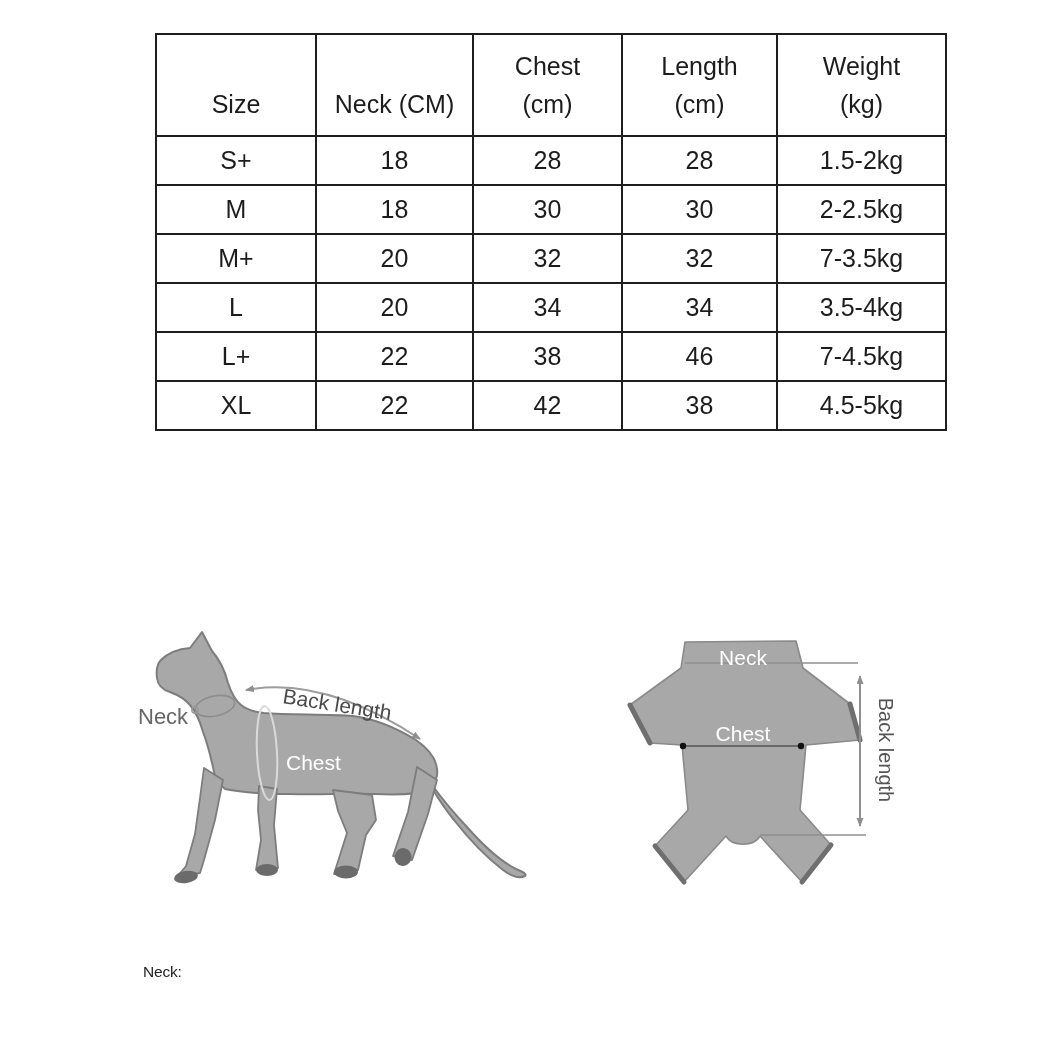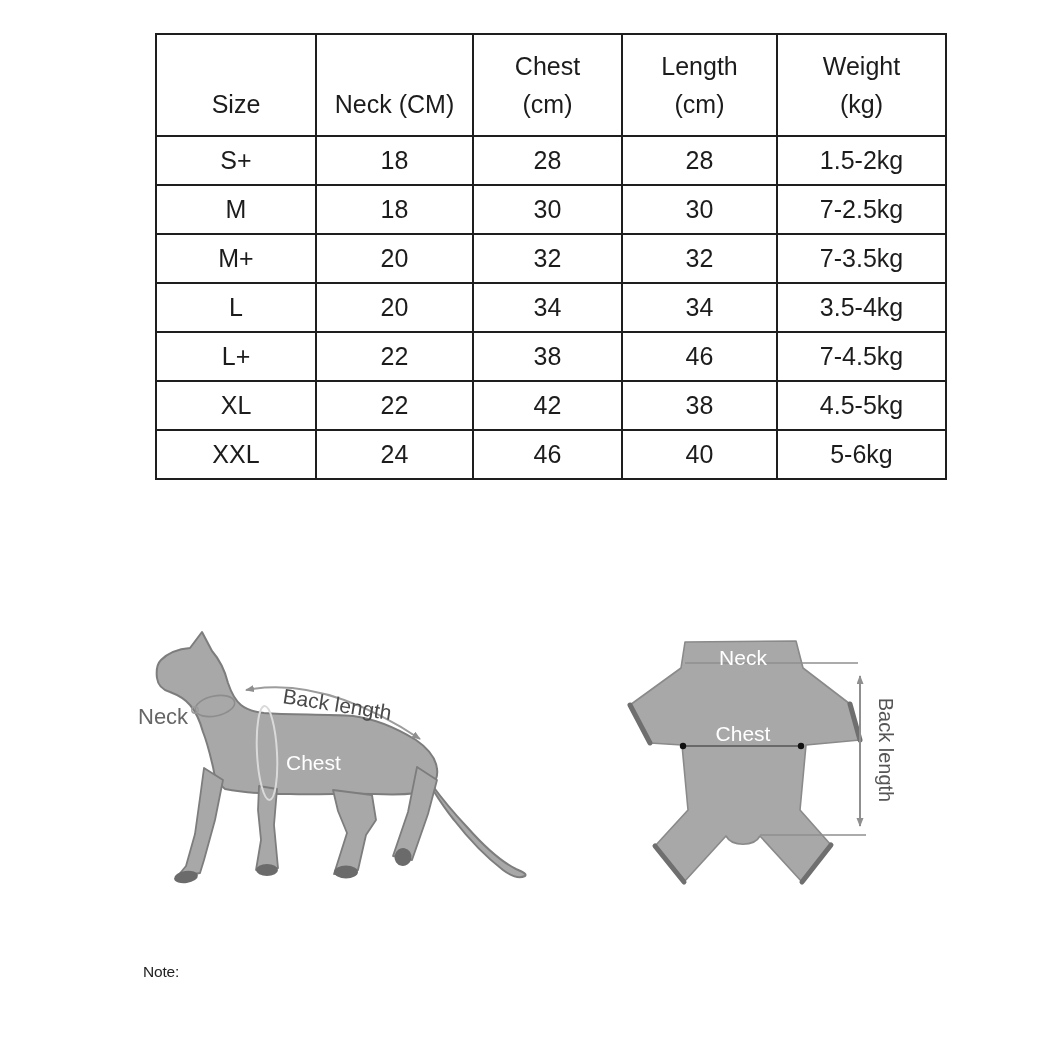--- a/index.html
+++ b/index.html
@@ -68,21 +68,21 @@
           <td>18</td>
           <td>28</td>
           <td>28</td>
           <td>1.5-2kg</td>
         </tr>
         <tr>
           <td>M</td>
           <td>18</td>
           <td>30</td>
           <td>30</td>
-          <td>7-2.5kg</td>
+          <td>2-2.5kg</td>
         </tr>
         <tr>
           <td>M+</td>
           <td>20</td>
           <td>32</td>
           <td>32</td>
           <td>7-3.5kg</td>
         </tr>
         <tr>
           <td>L</td>
@@ -97,27 +97,20 @@
           <td>38</td>
           <td>46</td>
           <td>7-4.5kg</td>
         </tr>
         <tr>
           <td>XL</td>
           <td>22</td>
           <td>42</td>
           <td>38</td>
           <td>4.5-5kg</td>
-        </tr>
-        <tr>
-          <td>XXL</td>
-          <td>24</td>
-          <td>46</td>
-          <td>40</td>
-          <td>5-6kg</td>
         </tr>
       </tbody>
   </table>
 
   <svg class="cat-svg" viewBox="0 0 460 300">
     <defs>
       <marker id="catArrow" markerWidth="10" markerHeight="8" refX="8" refY="3.5" orient="auto-start-reverse" markerUnits="userSpaceOnUse">
         <path d="M0,0 L9,3.5 L0,7 Z" fill="#8f8f8f"></path>
       </marker>
     </defs>
@@ -187,18 +180,18 @@
     <path d="M150,235 L256,235" stroke="#8f8f8f" stroke-width="1.6" fill="none"></path>
 
     <path d="M250,76 L250,226" stroke="#8f8f8f" stroke-width="2" fill="none" marker-start="url(#garmArrow)" marker-end="url(#garmArrow)"></path>
 
     <text x="133" y="65" text-anchor="middle" font-size="21" fill="#ffffff">Neck</text>
     <text x="133" y="141" text-anchor="middle" font-size="21" fill="#ffffff">Chest</text>
     <text x="269" y="150" text-anchor="middle" font-size="20" fill="#555555" transform="rotate(90 269 150)">Back length</text>
   </svg>
 
   <div class="notes">
-    <div>Note:</div>
+    <div>Neck:</div>
     
     
   </div>
 
 </div>
 
 </body></html>

